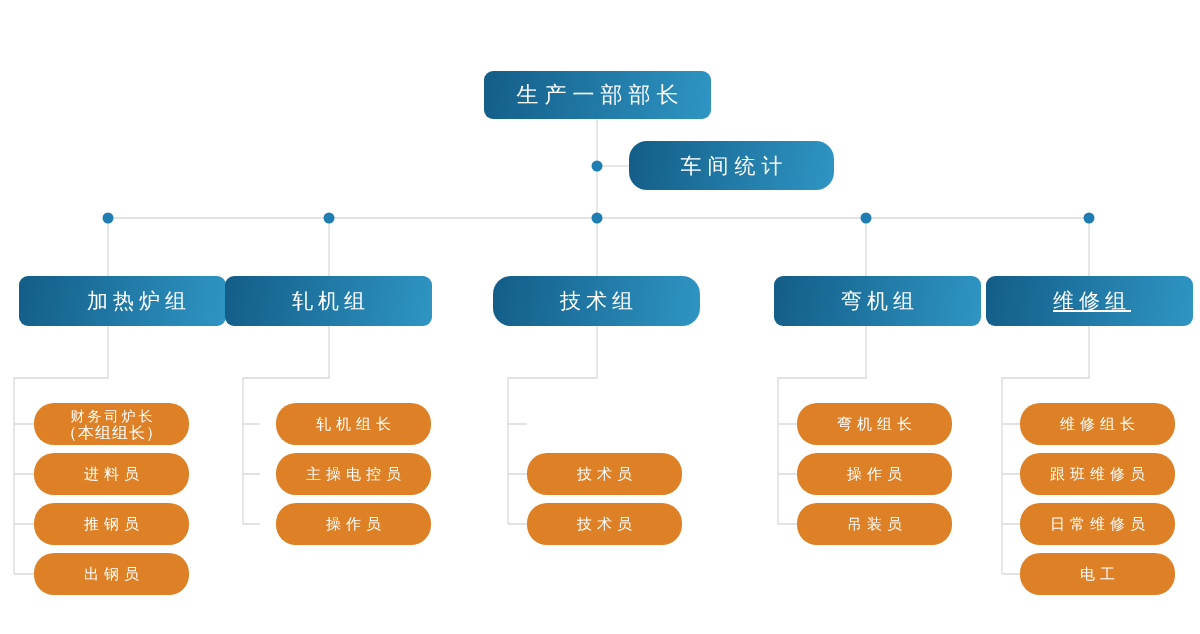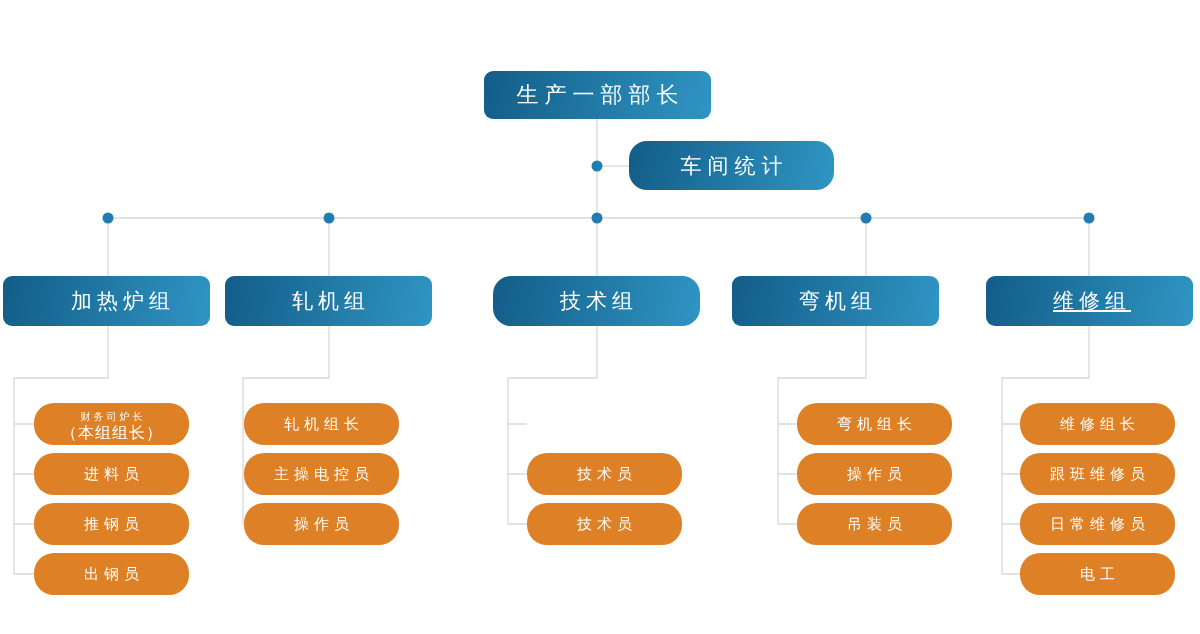--- a/index.html
+++ b/index.html
@@ -30,31 +30,31 @@
     text-align:center;
     z-index:2;
   }
   .blue{
     background:linear-gradient(100deg,var(--blue-dark) 0%,var(--blue-light) 100%);
     border-radius:9px;
   }
   .root{left:484px;top:51px;width:227px;height:48px;font-size:22px;letter-spacing:6px;text-indent:6px;font-weight:500;}
   .staff{left:629px;top:121px;width:205px;height:49px;font-size:21px;letter-spacing:6px;text-indent:6px;font-weight:500;border-radius:18px;}
   .group{top:256px;width:207px;height:50px;font-size:21px;letter-spacing:5px;text-indent:5px;font-weight:500;}
-  .g1{left:3px;padding-left:28px;} .g2{left:225px;} .g3{left:493px;border-radius:18px;} .g4{left:732px;} .g5{left:986px;text-decoration:underline;}
+  .g1{left:19px;padding-left:28px;} .g2{left:225px;} .g3{left:493px;border-radius:18px;} .g4{left:774px;} .g5{left:986px;text-decoration:underline;}
 
   .leaf{
     width:155px;height:42px;
     background:var(--orange);
     border-radius:20px;
     font-size:15px;letter-spacing:5px;text-indent:5px;
   }
-  .c1{left:34px;} .c2{left:244px;} .c3{left:527px;} .c4{left:797px;} .c5{left:1020px;}
+  .c1{left:34px;} .c2{left:276px;} .c3{left:527px;} .c4{left:797px;} .c5{left:1020px;}
   .r1{top:383px;} .r2{top:433px;} .r3{top:483px;} .r4{top:533px;}
-  .leaf .main2{font-size:10px;letter-spacing:3px;text-indent:3px;line-height:17px;}
+  .leaf .main2{font-size:14px;letter-spacing:3px;text-indent:3px;line-height:17px;}
   .leaf .sub{font-size:16px;letter-spacing:1px;text-indent:1px;line-height:15px;}
 </style>
 </head>
 <body>
 
 <div class="canvas">
 
   <svg class="lines" width="1200" height="634" viewBox="0 0 1200 634" xmlns="http://www.w3.org/2000/svg">
     <g style="stroke:var(--line);stroke-width:1.3;fill:none;">
       <path d="M597 99 V198"></path>

